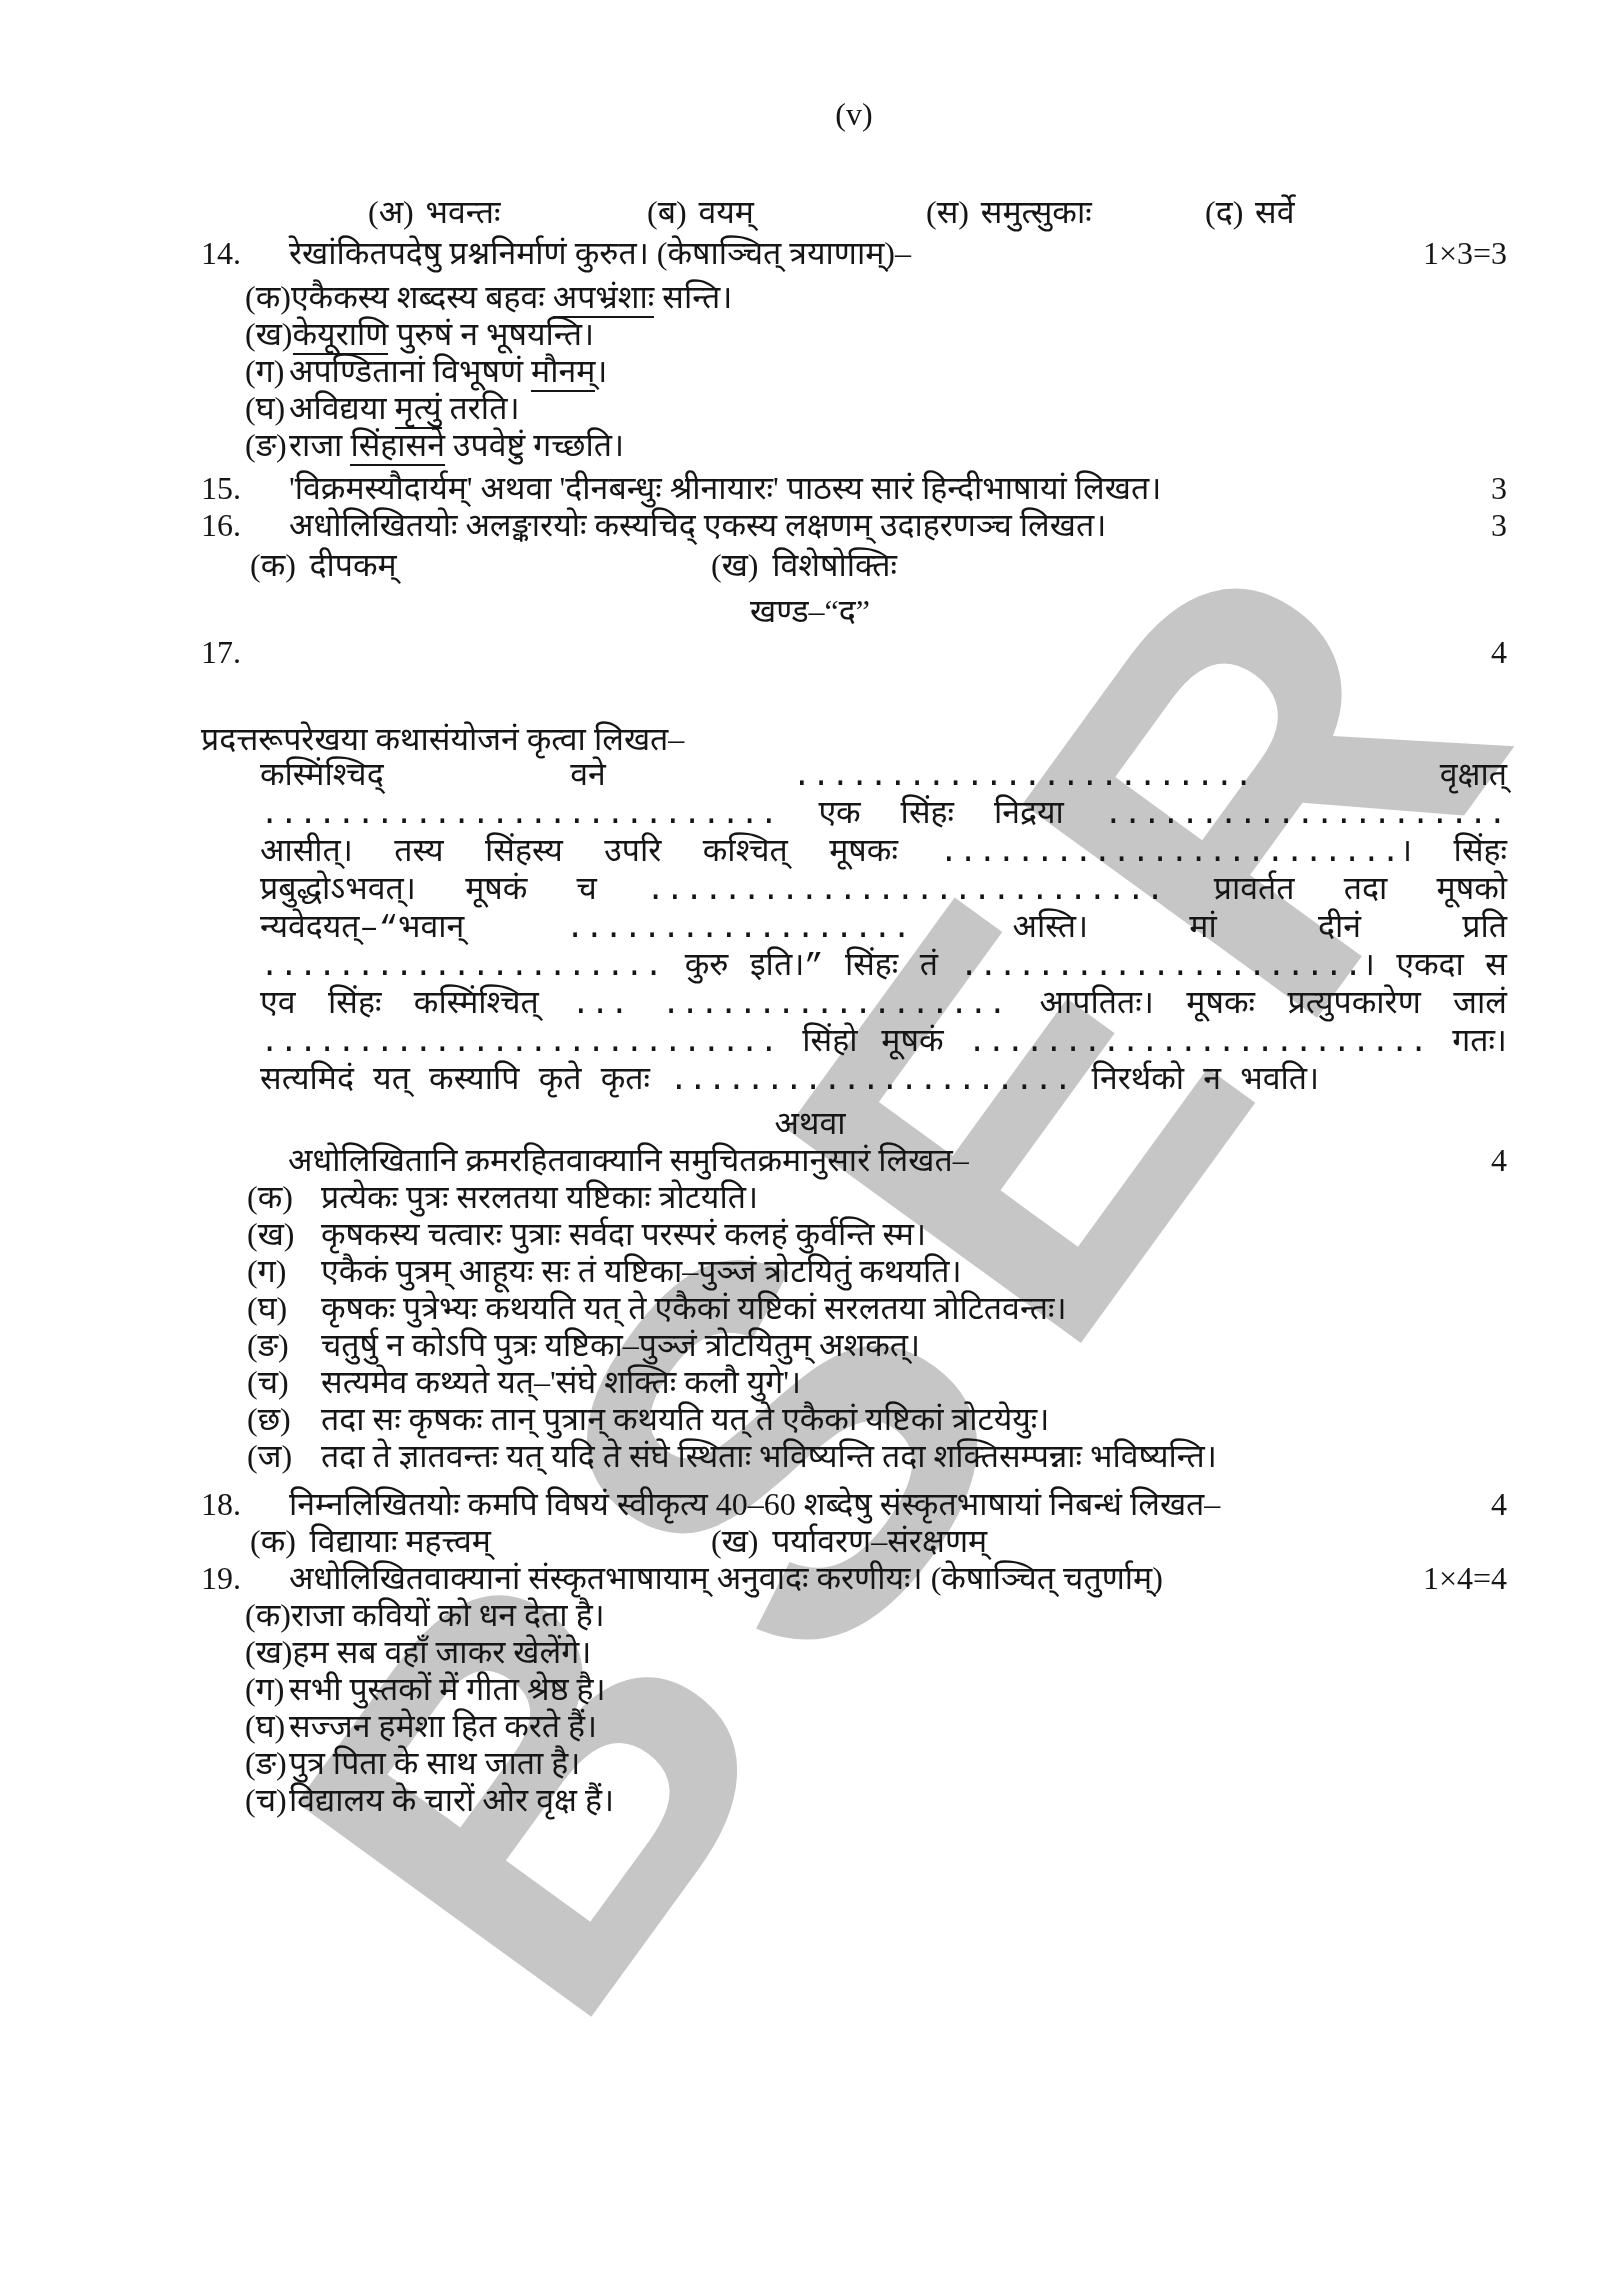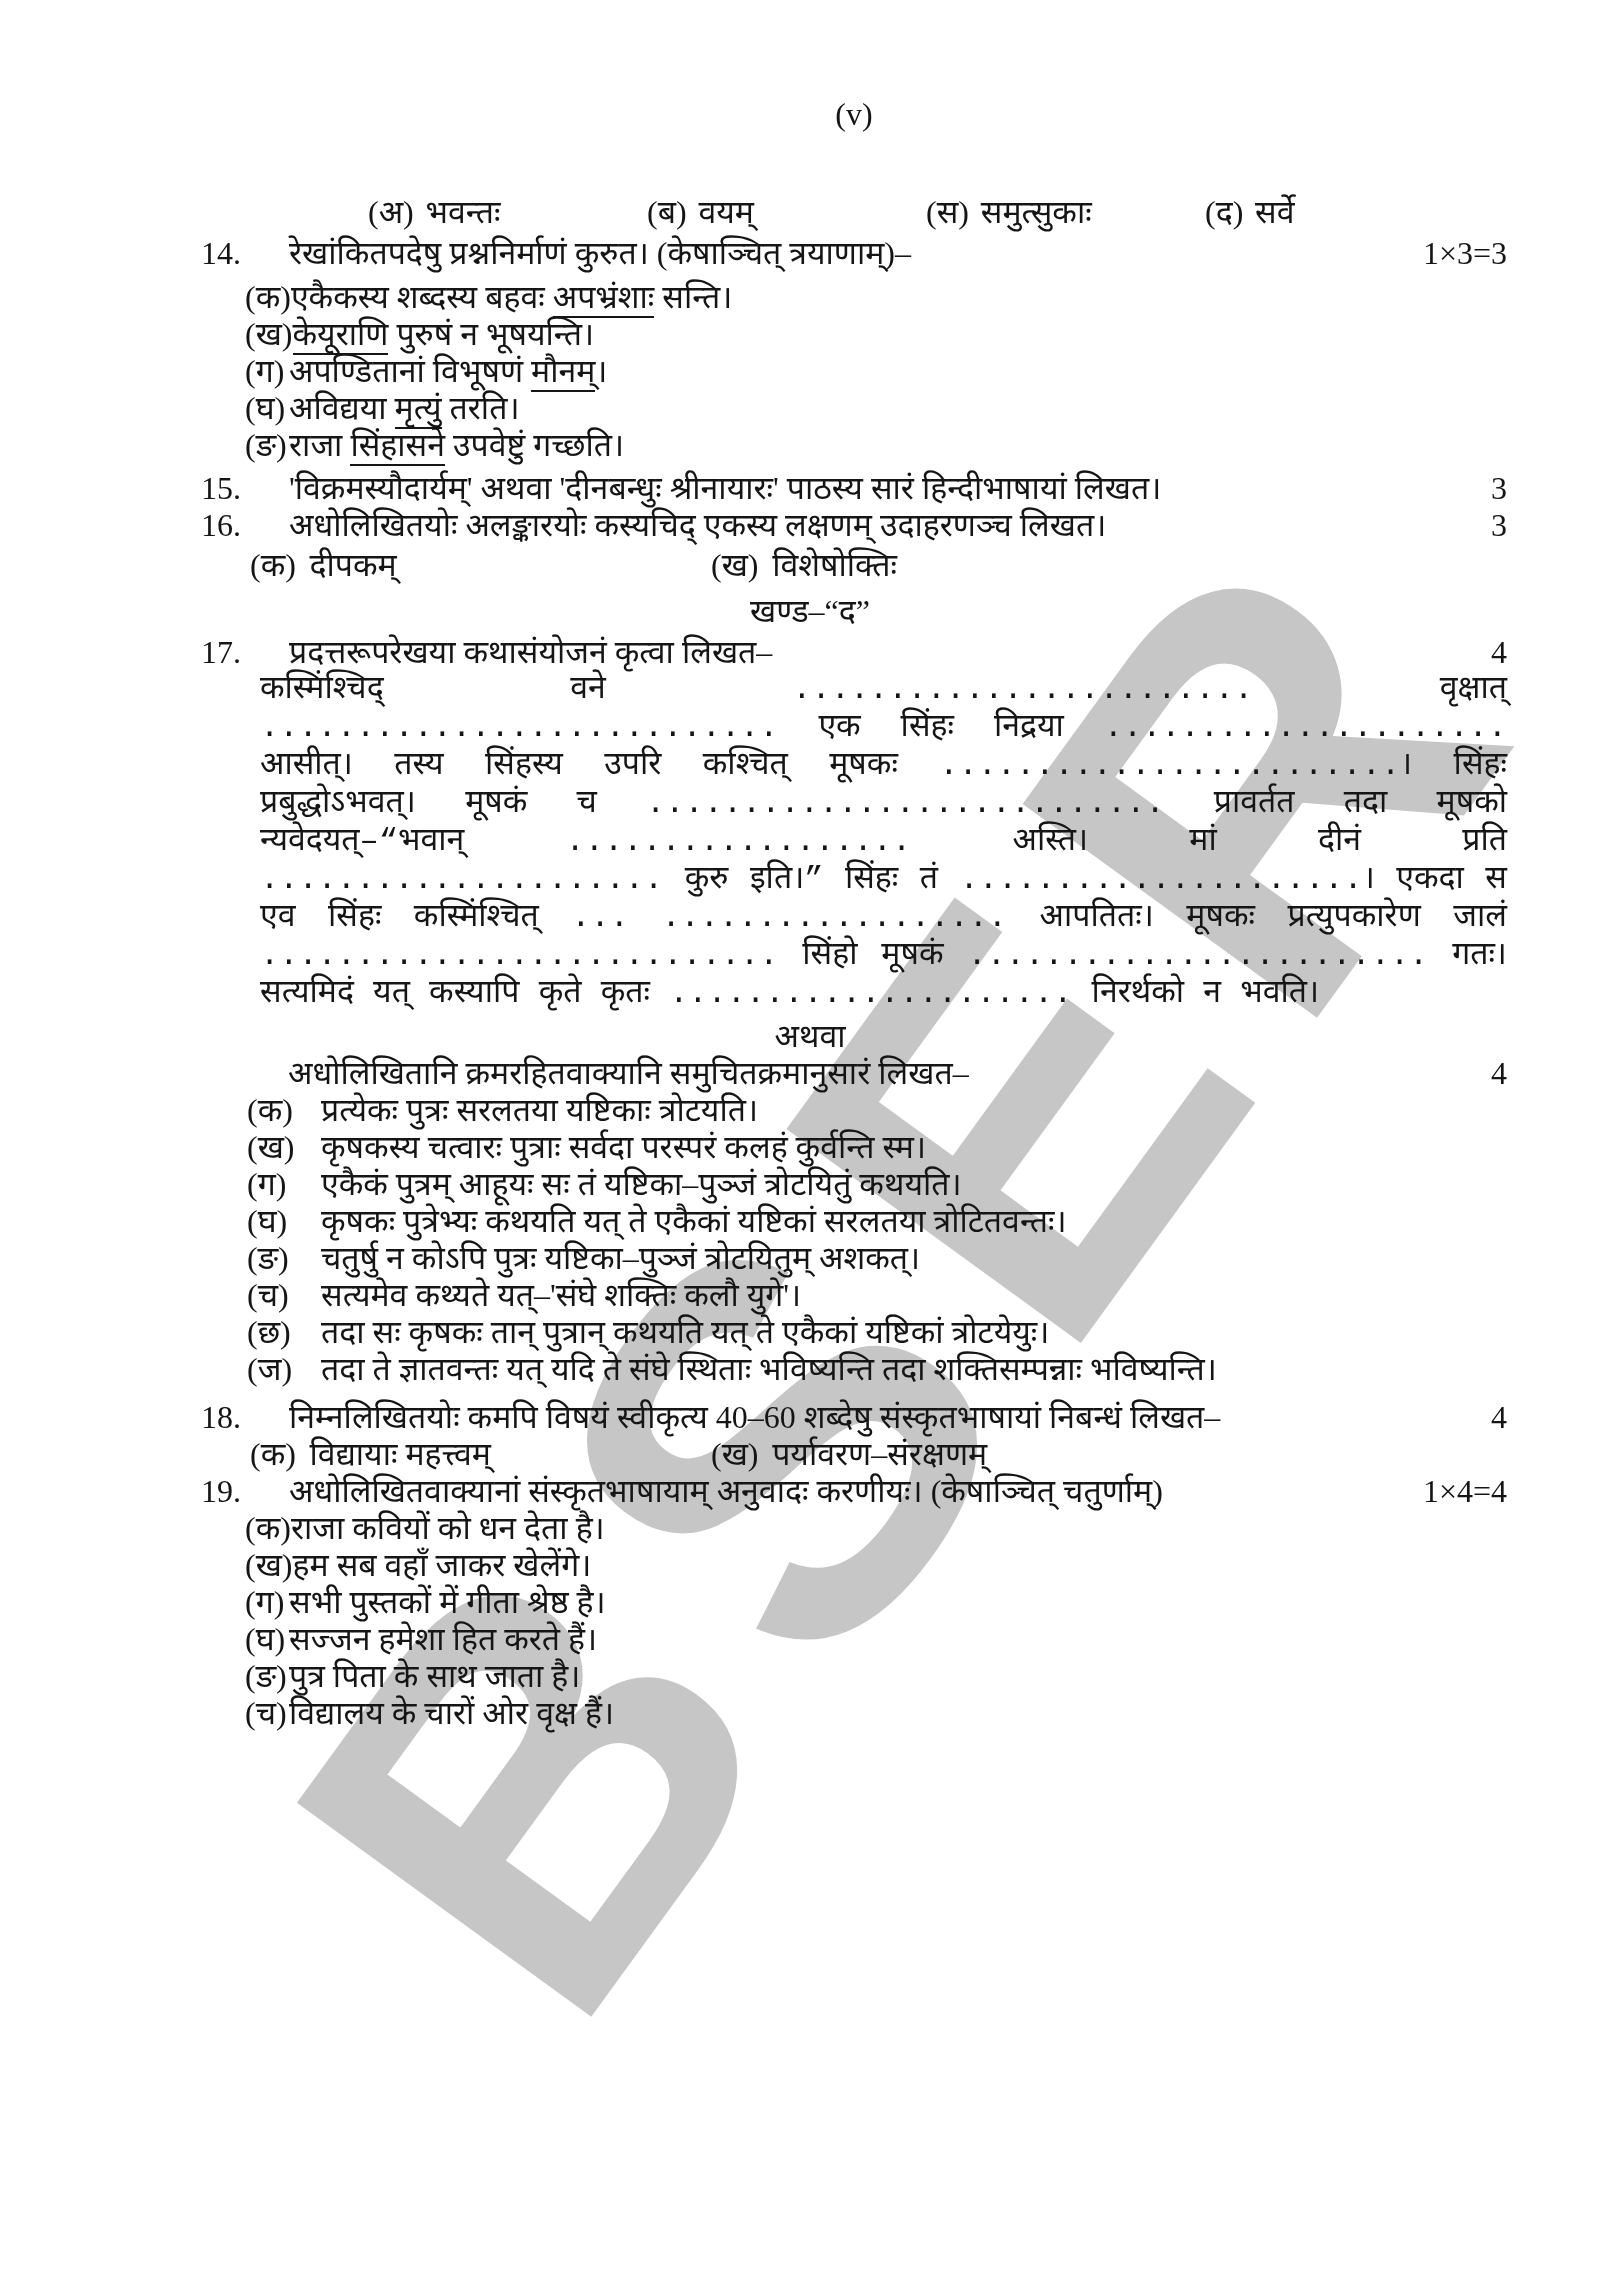--- a/index.html
+++ b/index.html
@@ -40,21 +40,21 @@
   .topopt .olabel{margin-right:11.8px;}
   .para{margin-left:59px;text-align:justify;line-height:38px;font-family:Liberation Mono, monospace;}
   .u{border-bottom:2.9px solid #151515;padding-bottom:1px;}
   .mt-pagenum{margin-top:96px;}
   .mt-options{margin-top:61px;}
   .mt-q14{margin-top:3.9px;}
   .mt-q14items{margin-top:6.9px;}
   .mt-q15{margin-top:5.9px;}
   .mt-q16opts{margin-top:2.9px;}
   .mt-section{margin-top:9.8px;}
-  .mt-q17{margin-top:3.9px;}
+  .mt-q17{margin-top:3.9px;flex-direction:column;}
   .mt-athava{margin-top:4.9px;}
   .mt-q18{margin-top:11px;}
 </style>
 </head>
 <body>
 
 <div class="page">
 
   <div class="watermark">BSER</div>
 

